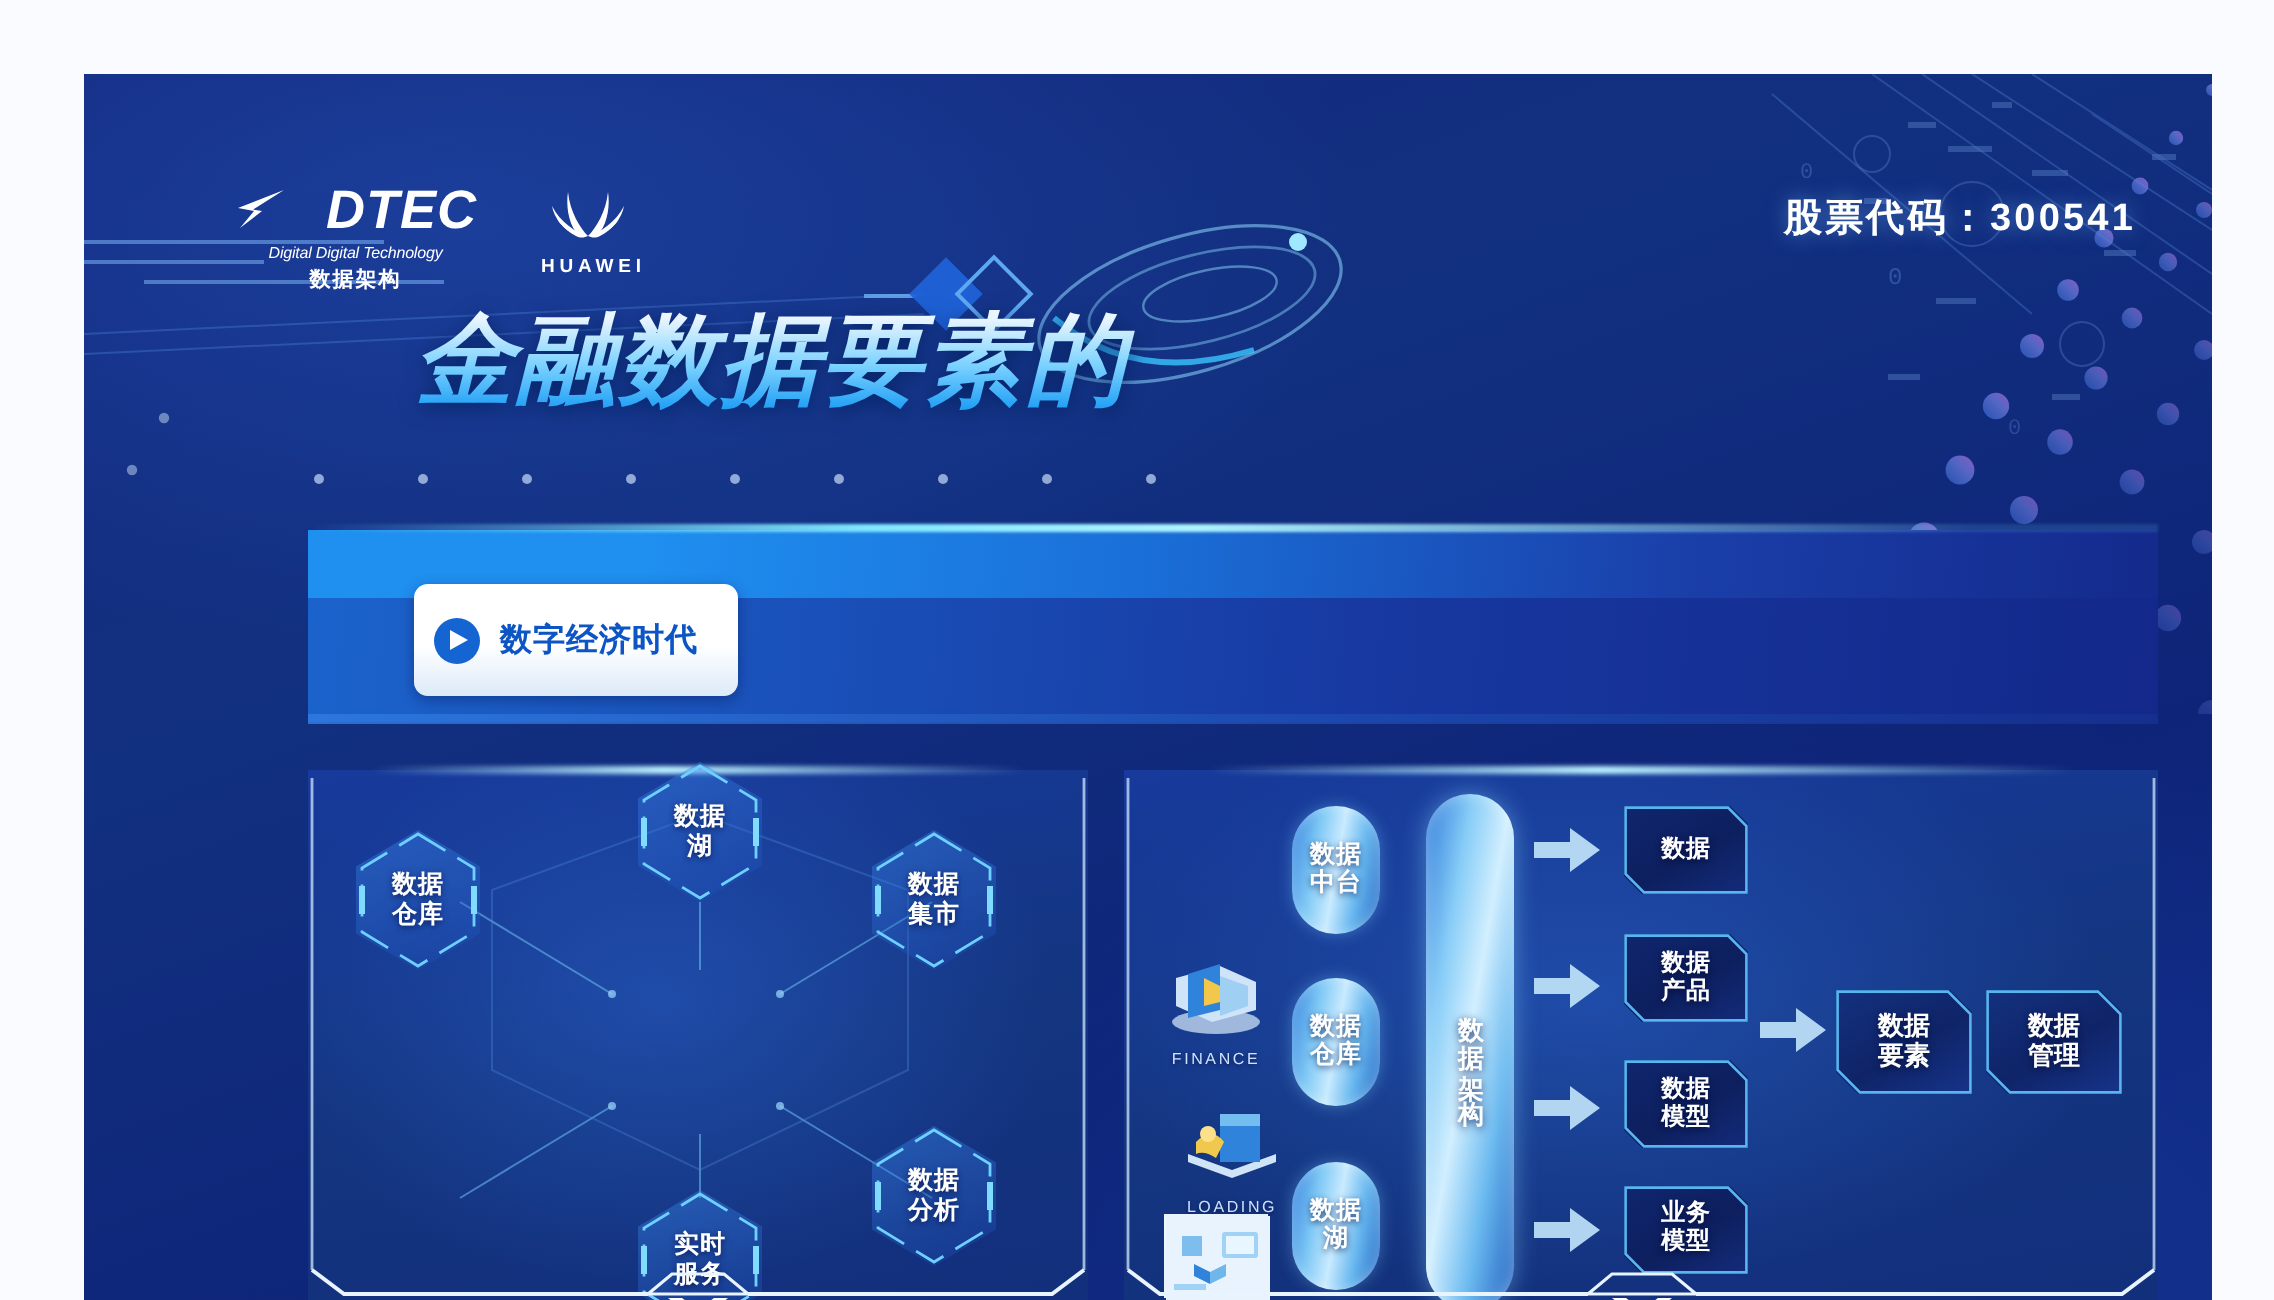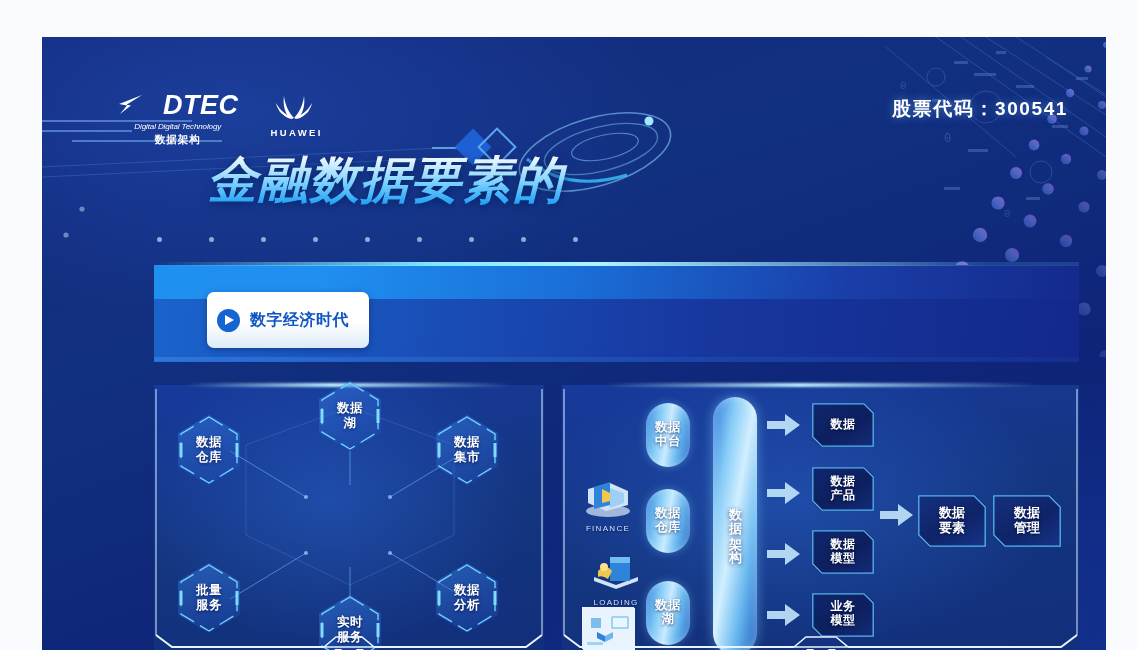--- a/index.html
+++ b/index.html
@@ -468,32 +468,20 @@
         <path d="M31 2 L59 19 L59 51 L31 68 L3 51 L3 19 Z" fill="none" stroke="#6ed0ff" stroke-width="1.4" stroke-dasharray="16 7"></path>
         <rect x="1.5" y="28" width="3" height="14" fill="#7fdcff"></rect>
           <rect x="57.5" y="28" width="3" height="14" fill="#7fdcff"></rect>
       </svg>
       <span>
         <span>数据</span><br>
         <span>集市</span>
       </span>
     </div>
 
-    <div class="hex" style="left:24px;  top:178px;">
-      <span class="hexbg"></span>
-      <svg viewBox="0 0 62 70">
-        <path d="M31 2 L59 19 L59 51 L31 68 L3 51 L3 19 Z" fill="none" stroke="#6ed0ff" stroke-width="1.4" stroke-dasharray="16 7"></path>
-        <rect x="1.5" y="28" width="3" height="14" fill="#7fdcff"></rect>
-          <rect x="57.5" y="28" width="3" height="14" fill="#7fdcff"></rect>
-      </svg>
-      <span>
-        <span>批量</span><br>
-        <span>服务</span>
-      </span>
-    </div>
 
     <div class="hex" style="left:165px; top:210px;">
       <span class="hexbg"></span>
       <svg viewBox="0 0 62 70">
         <path d="M31 2 L59 19 L59 51 L31 68 L3 51 L3 19 Z" fill="none" stroke="#6ed0ff" stroke-width="1.4" stroke-dasharray="16 7"></path>
         <rect x="1.5" y="28" width="3" height="14" fill="#7fdcff"></rect>
           <rect x="57.5" y="28" width="3" height="14" fill="#7fdcff"></rect>
       </svg>
       <span>
         <span>实时</span><br>

